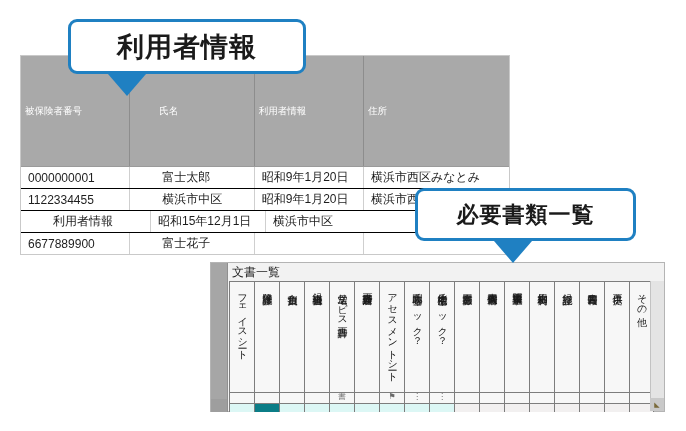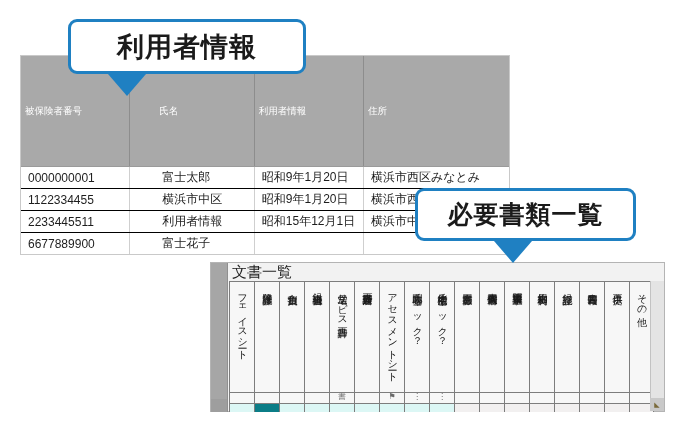--- a/index.html
+++ b/index.html
@@ -61,21 +61,21 @@
     box-shadow:0 0 0 0 rgba(0,0,0,0);
   }
   #doc-gutter{
     position:absolute;left:0;top:0;width:17px;height:148px;
     background:#a6a6a6;border-right:1px solid #8f8f8f;
     box-sizing:border-box;
   }
   #doc-title{
     position:absolute;left:18px;top:0;right:0;height:18px;
     background:#f2f2f2;
-    font-size:15px;color:#222;
+    font-size:12px;color:#222;
     display:flex;align-items:center;padding-left:3px;
     box-sizing:border-box;
   }
   #doc-head{
     position:absolute;left:18px;top:18px;height:112px;
     display:flex;
     box-sizing:border-box;
   }
   #doc-head .vth{
     width:25px;height:112px;
@@ -149,21 +149,21 @@
   .callout .tail{
     width:0;height:0;margin:0 auto;
     border-left:19px solid transparent;
     border-right:19px solid transparent;
     border-top:22px solid #1f80c2;
   }
   #callout-user{left:68px;top:19px;}
   #callout-user .bubble{width:238px;height:55px;font-size:27px;letter-spacing:1px;}
   #callout-user .tail{margin-left:40px;}
   #callout-docs{left:415px;top:188px;}
-  #callout-docs .bubble{width:221px;height:53px;font-size:25px;letter-spacing:1px;}
+  #callout-docs .bubble{width:221px;height:53px;font-size:22px;letter-spacing:1px;}
   #callout-docs .tail{margin-left:79px;}
 </style>
 </head>
 <body>
 
 <div id="stage">
 
   <div id="user-table">
     <div class="thead">
       <div class="th c1">
@@ -186,21 +186,20 @@
         <div class="td c3">昭和9年1月20日</div>
         <div class="td c4">横浜市西区みなとみ</div>
       </div>
       <div class="tr">
         <div class="td c1">1122334455</div>
         <div class="td c2">横浜市中区</div>
         <div class="td c3">昭和9年1月20日</div>
         <div class="td c4">横浜市西区みなとみ</div>
       </div>
       <div class="tr">
-        <div class="td c1">2233445511</div>
         <div class="td c2">利用者情報</div>
         <div class="td c3">昭和15年12月1日</div>
         <div class="td c4">横浜市中区</div>
       </div>
       <div class="tr">
         <div class="td c1">6677889900</div>
         <div class="td c2">富士花子</div>
         <div class="td c3"></div>
         <div class="td c4"></div>
       </div>

